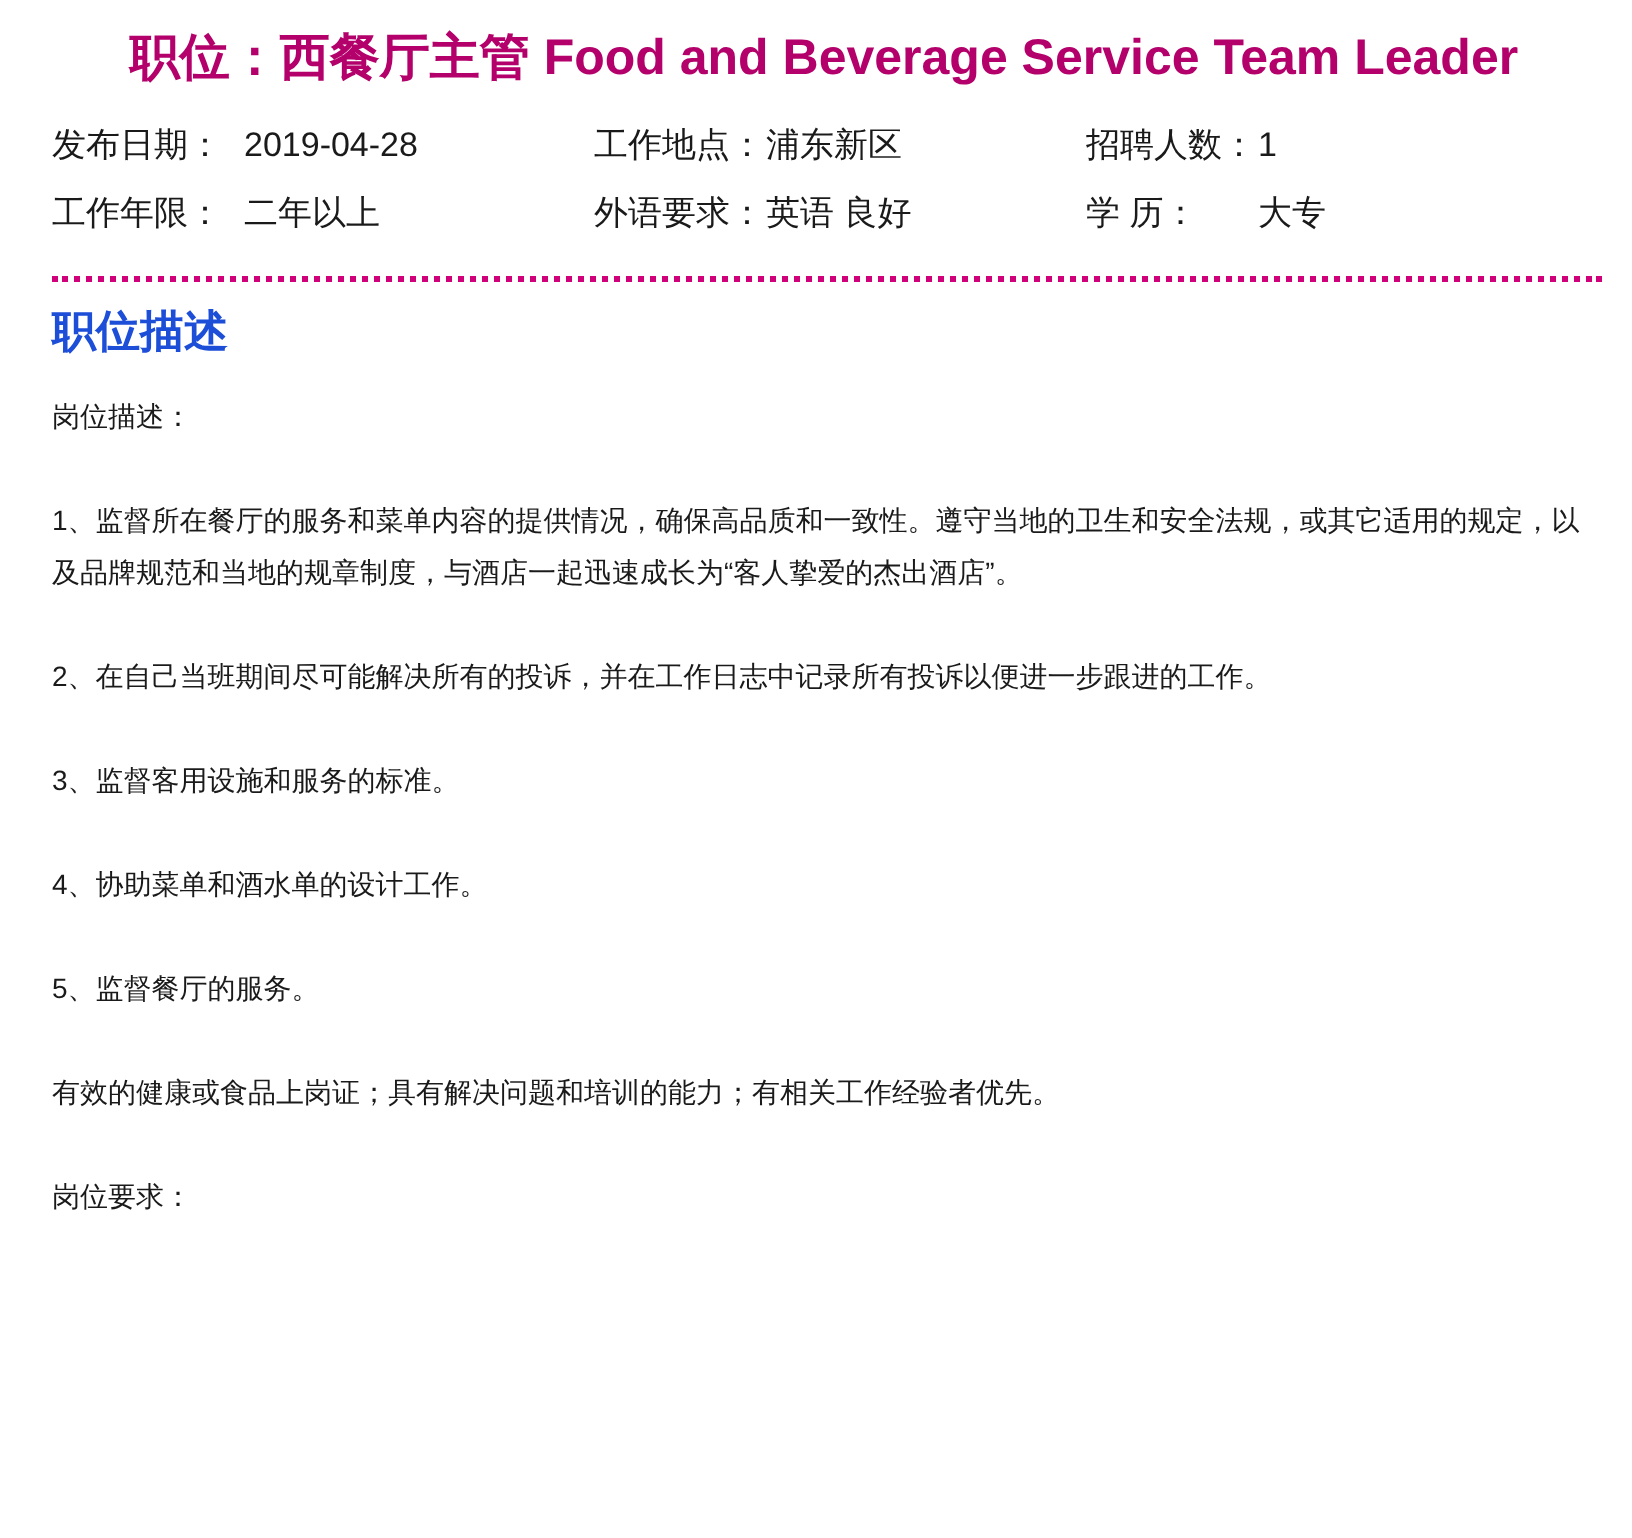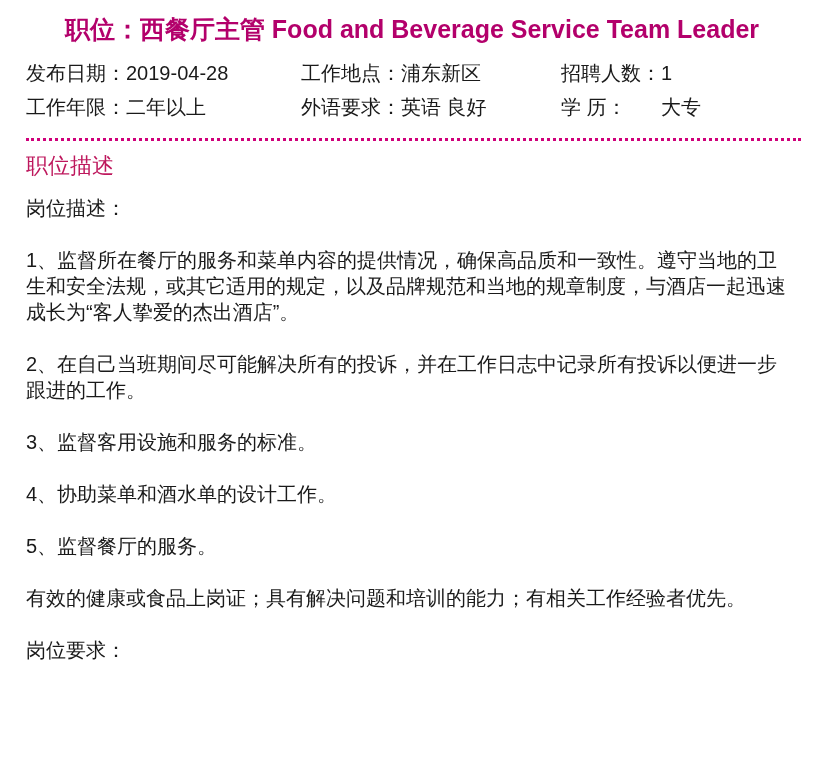--- a/index.html
+++ b/index.html
@@ -32,21 +32,21 @@
   .job-title .label { }
   .job-title .value { }
 
   .meta-table {
     width: 790px;
     border-collapse: collapse;
     margin-top: 4px;
     margin-bottom: 6px;
   }
   .meta-table td {
-    font-size: 20px;
+    font-size: 17px;
     line-height: 34px;
     color: #1a1a1a;
     padding: 0;
     vertical-align: top;
     white-space: nowrap;
   }
   .meta-label {
     width: 96px;
   }
   .meta-value {
@@ -68,28 +68,28 @@
 
   .dotted-divider {
     margin: 14px 0 10px 0;
     width: 775px;
     border-top: 3px dotted #cf007a;
     height: 0;
   }
 
   .section-heading {
     font-size: 22px;
-    font-weight: normal;
-    color: #be185d;
+    font-weight: bold;
+    color: #1d4ed8;
     margin: 2px 0 14px 0;
     line-height: 30px;
   }
 
   .body-block {
-    font-size: 20px;
+    font-size: 14px;
     line-height: 26px;
     color: #1a1a1a;
   }
   .para {
     margin: 0 0 26px 0;
     max-width: 770px;
     text-align: left;
   }
   .para:last-child {
     margin-bottom: 0;

